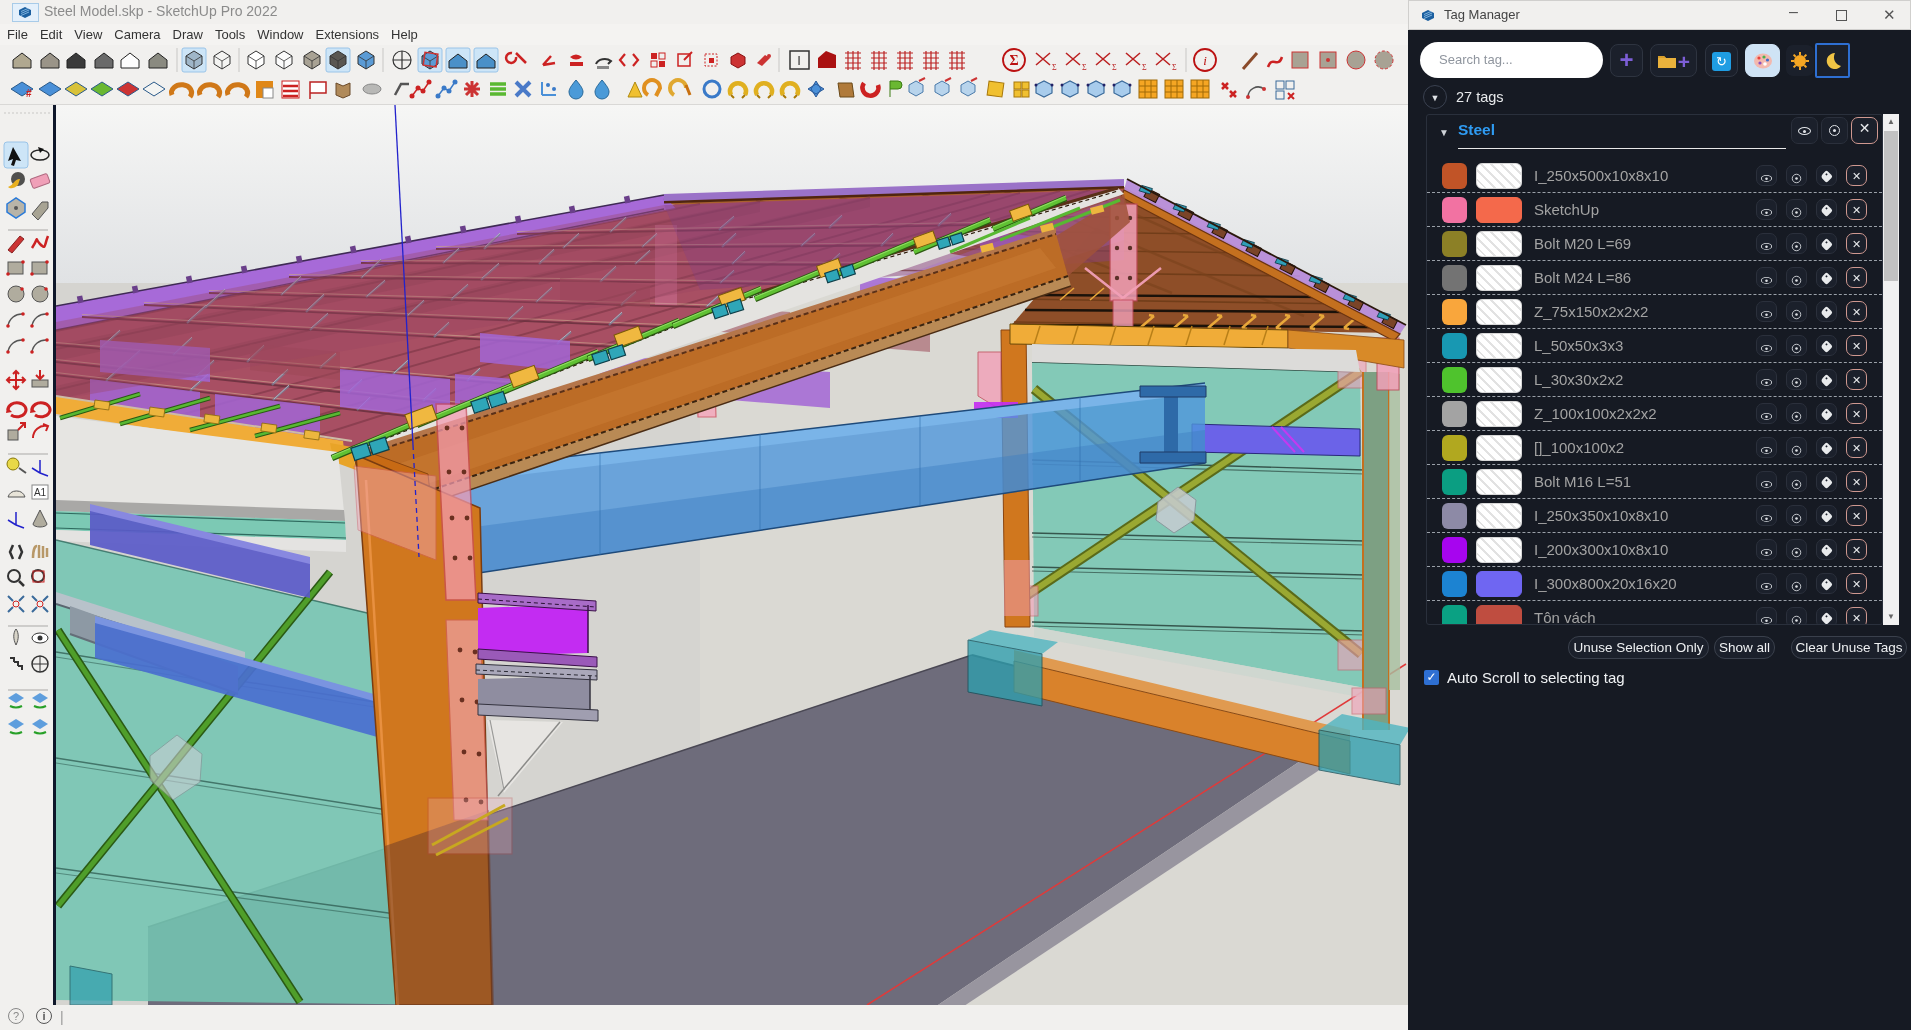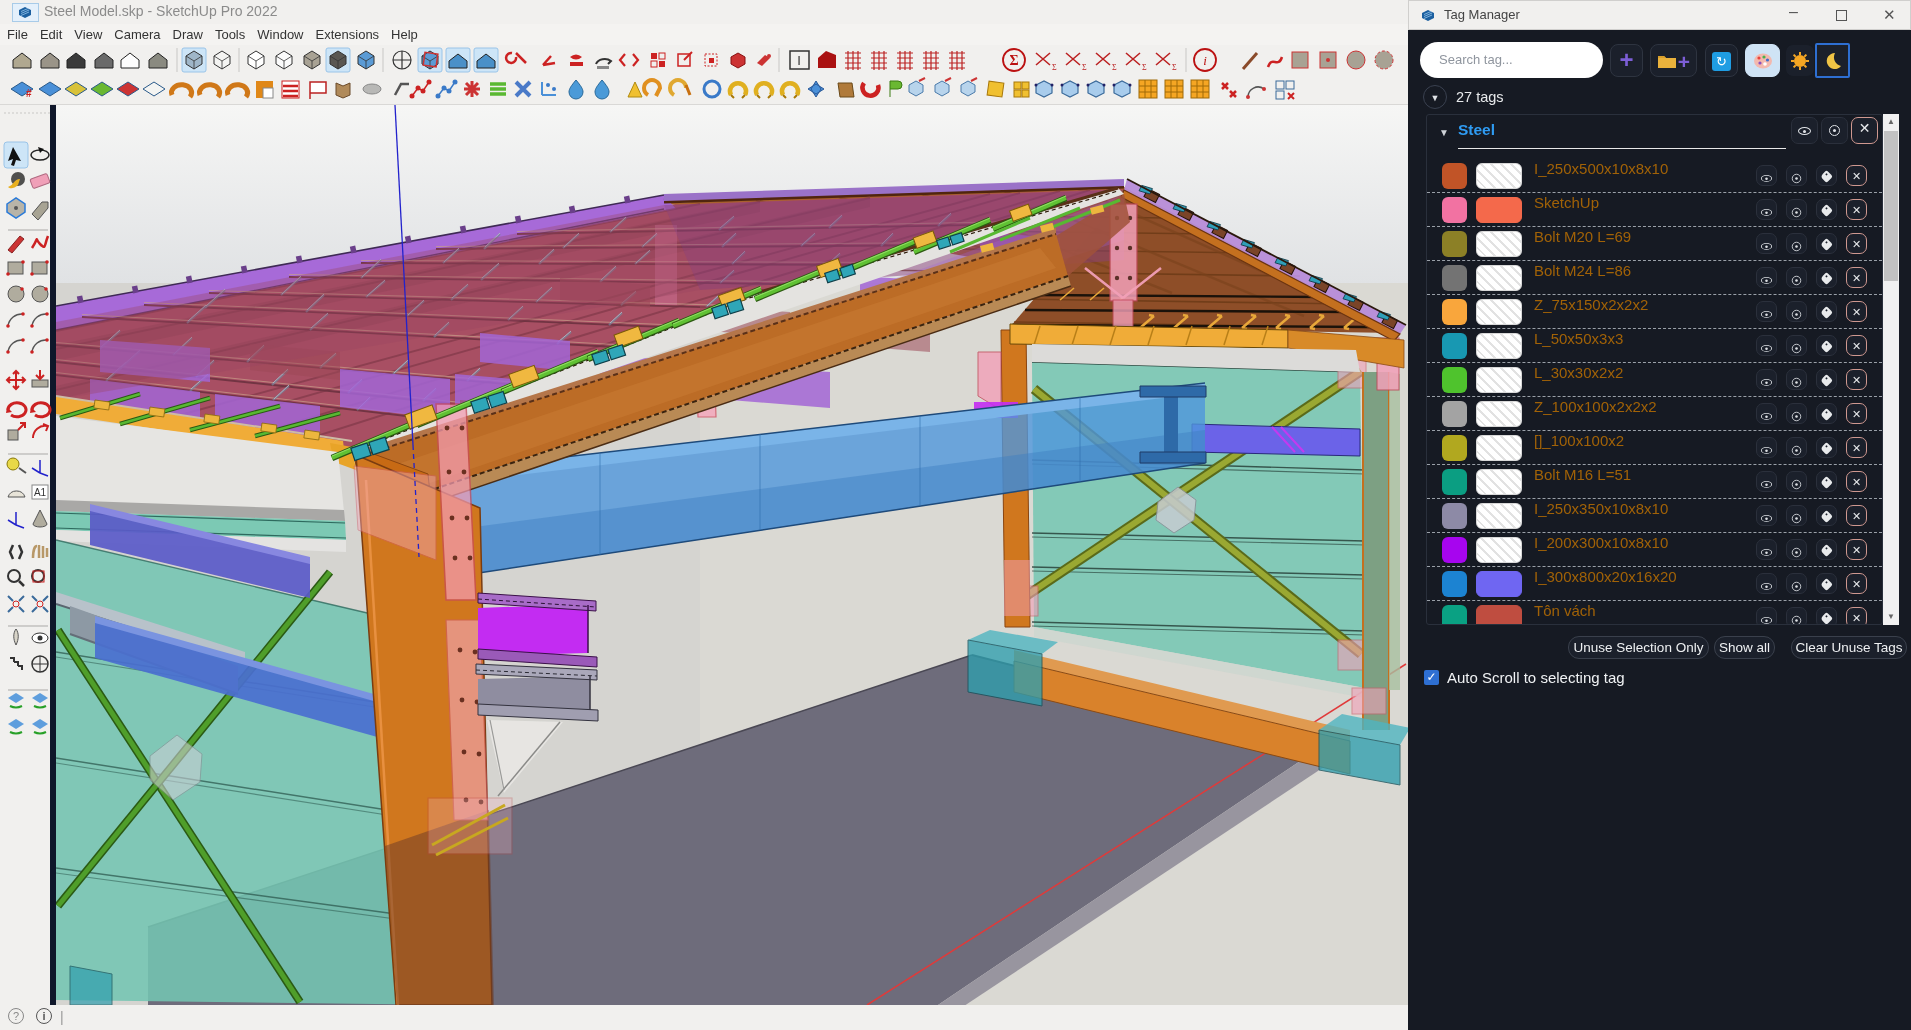--- a/index.html
+++ b/index.html
@@ -2,34 +2,34 @@
 <html><head>
 <meta charset="utf-8">
 <style>
 *{margin:0;padding:0;box-sizing:border-box}
 html,body{width:1911px;height:1030px;overflow:hidden;font-family:"Liberation Sans",sans-serif;background:#f0efed}
 .abs{position:absolute}
 #titlebar{position:absolute;left:0;top:0;width:1690px;height:24px;background:#f1f0ee}
 #menubar{position:absolute;left:0;top:24px;width:1408px;height:21px;background:#f4f3f1;font-size:13px;color:#333;padding-left:1px}
 #menubar span{display:inline-block;margin:0 6px;line-height:21px}
 #toolbars{position:absolute;left:0;top:45px;width:1408px;height:60px;background:#f1f0ee;border-bottom:1px solid #d9d8d6}
-#lefttb{position:absolute;left:0;top:105px;width:56px;height:900px;background:#f1f0ee;border-right:6px solid #0f172a}
+#lefttb{position:absolute;left:0;top:105px;width:56px;height:900px;background:#f1f0ee;border-right:3px solid #0f172a}
 #viewport{position:absolute;left:56px;top:105px;width:1352px;height:900px;background:#e4e5e6}
 #statusbar{position:absolute;left:0;top:1005px;width:1911px;height:25px;background:#f1f0ee;font-size:14px;color:#222}
 #panel{position:absolute;left:1408px;top:0;width:503px;height:1030px;background:#161a23}
 #paneltitle{position:absolute;left:1408px;top:0;width:503px;height:30px;background:#f1f0ee;border:1px solid #d0cfcd;font-size:13px;color:#444}
 #panel .abs,#panel .pbtn,#panel .rbtn,#panel .bbtn{position:absolute}
 .pbtn{height:33px;background:#1b202b;border:1px solid #2e3440;border-radius:8px;text-align:center}
 .rbtn{width:21px;height:21px;background:#1b202b;border:1px solid #2b303c;border-radius:7px;text-align:center;color:#e8eaec}
 .xbtn{border-color:#cf9890;font-size:11px;line-height:20px}
 .bbtn{height:23px;background:#1b202b;border:1px solid #3a404c;border-radius:11px;color:#eef0f2;font-size:13.5px;text-align:center;line-height:21px}
 .trow{position:absolute;left:0;width:455px;height:34px;border-bottom:1px dashed #9aa0a8}
 .sw1{position:absolute;left:15px;top:4px;width:25px;height:26px;border-radius:6px}
 .sw2{position:absolute;left:49px;top:4px;width:46px;height:26px;border-radius:6px;background:repeating-linear-gradient(45deg,#ffffff 0 5px,#e2e2e2 5px 7px);border:1px solid #d8d8d8}
-.tlab{position:absolute;left:107px;top:1px;color:#a16207;font-size:15px}
+.tlab{position:absolute;left:107px;top:8px;color:#a3a3a3;font-size:15px}
 .eyeo{display:inline-block;width:13px;height:8px;border:1.2px solid #dfe2e6;border-radius:50%;margin-top:9px;position:relative}
 .eyeo:after{content:"";position:absolute;left:3.5px;top:1.5px;width:3px;height:3px;background:#dfe2e6;border-radius:50%}
 .tgto{display:inline-block;width:11px;height:11px;border:1.2px solid #dfe2e6;border-radius:50%;margin-top:7px;position:relative}
 .tgto:after{content:"";position:absolute;left:2.8px;top:2.8px;width:3.4px;height:3.4px;background:#dfe2e6;border-radius:50%}
 .tago{display:inline-block;width:9px;height:9px;background:#e8eaec;border-radius:2px 2px 2px 4px;transform:rotate(45deg);margin-top:6px;position:relative}
 .tago:after{content:"";position:absolute;left:2px;top:2px;width:2.4px;height:2.4px;background:#1b202b;border-radius:50%}
 </style>
 </head>
 <body>
 <div id="titlebar">

